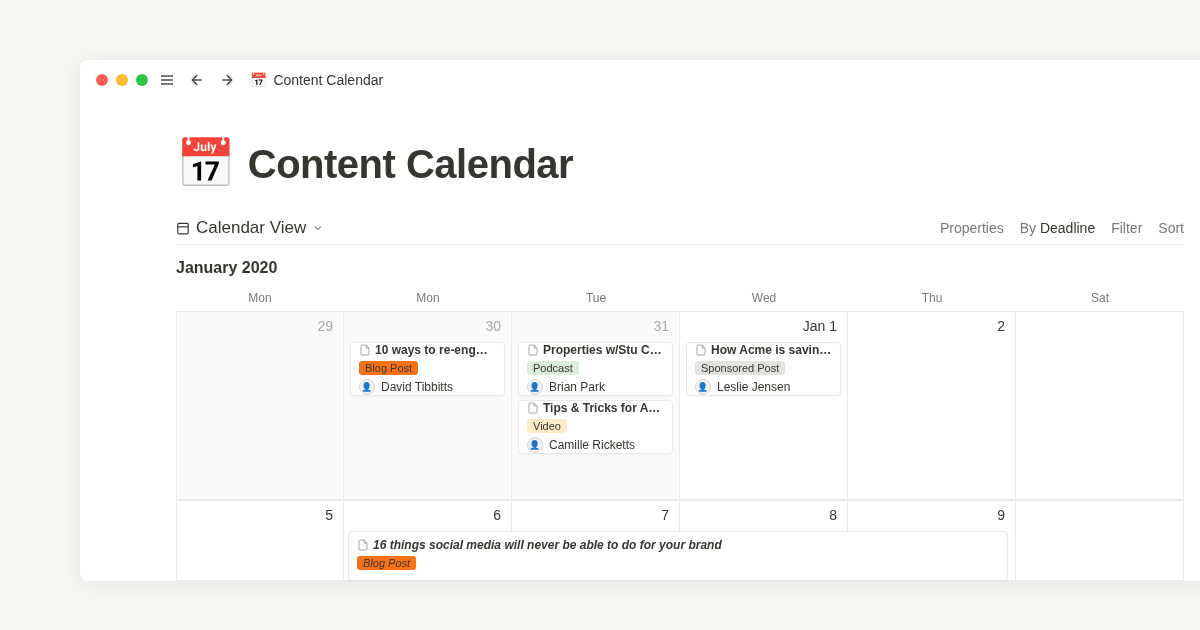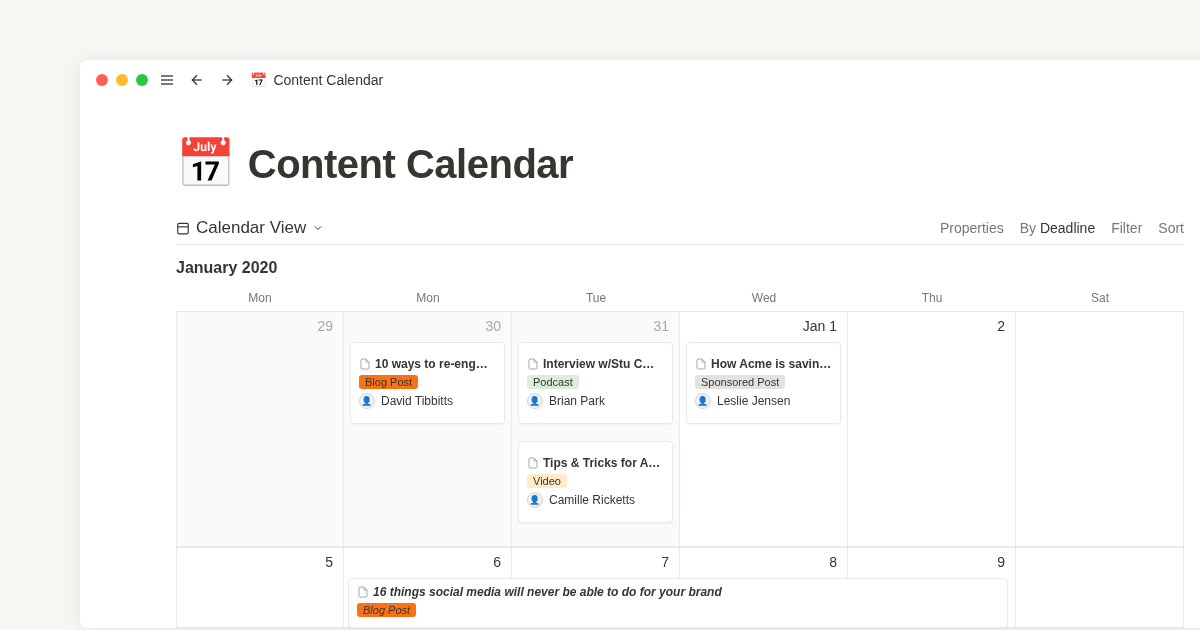--- a/index.html
+++ b/index.html
@@ -156,22 +156,22 @@
       font-size: 14px;
       color: #37352f;
     }
     .cell.other-month .daynum {
       color: #a8a8a6;
     }
     .event-card {
       background: white;
       border: 1px solid #e9e9e7;
       border-radius: 4px;
-      padding: 14px 8px;
-      margin-bottom: 17px;
+      padding: 0 8px;
+      margin-bottom: 4px;
       box-shadow: 0 1px 2px rgba(0,0,0,0.04);
       cursor: pointer;
       margin-top: 24px;
       position: relative;
       z-index: 2;
     }
     .event-card + .event-card {
       margin-top: 4px;
     }
     .event-title {
@@ -348,21 +348,21 @@
       </div>
 
       <div class="cell other-month">
         <div class="daynum">31</div>
         <div class="event-card">
           <div class="event-title">
             <svg class="doc-icon" viewBox="0 0 24 24" fill="none" stroke="currentColor" stroke-width="2">
                 <path d="M14 2H6a2 2 0 0 0-2 2v16a2 2 0 0 0 2 2h12a2 2 0 0 0 2-2V8z"></path>
                 <polyline points="14 2 14 8 20 8"></polyline>
               </svg>
-            <span>Interview w/Stu C…</span>
+            <span>Properties w/Stu C…</span>
           </div>
           <span class="tag tag-podcast">Podcast</span>
           <div class="assignee">
             <span class="avatar">👤</span>
             <span>Brian Park</span>
           </div>
         </div>
         <div class="event-card">
           <div class="event-title">
             <svg class="doc-icon" viewBox="0 0 24 24" fill="none" stroke="currentColor" stroke-width="2">

